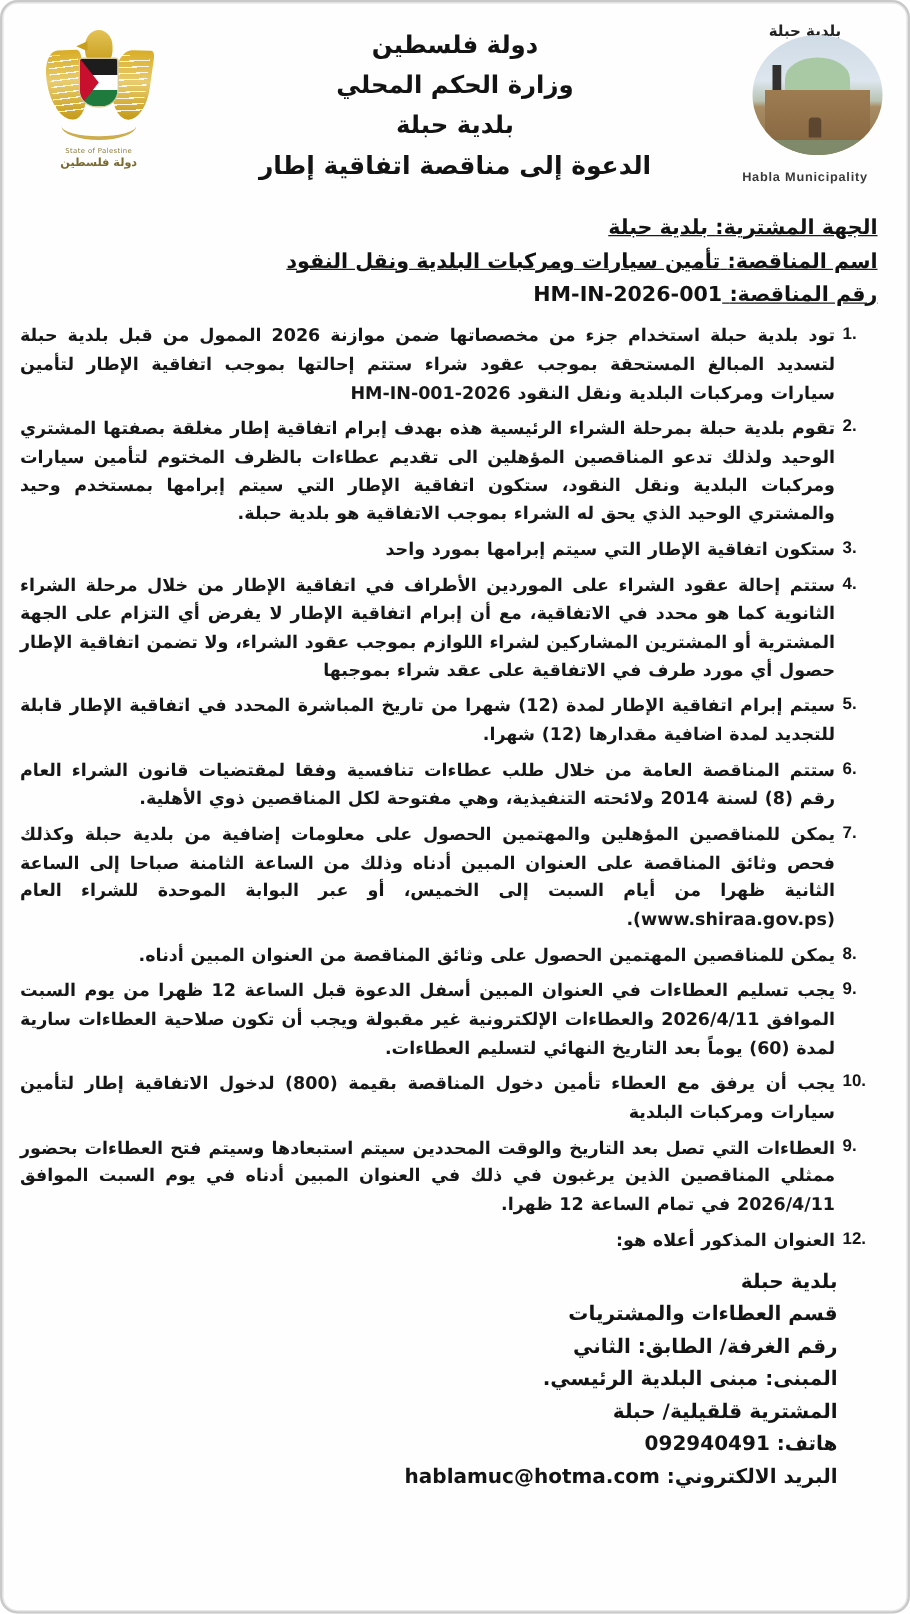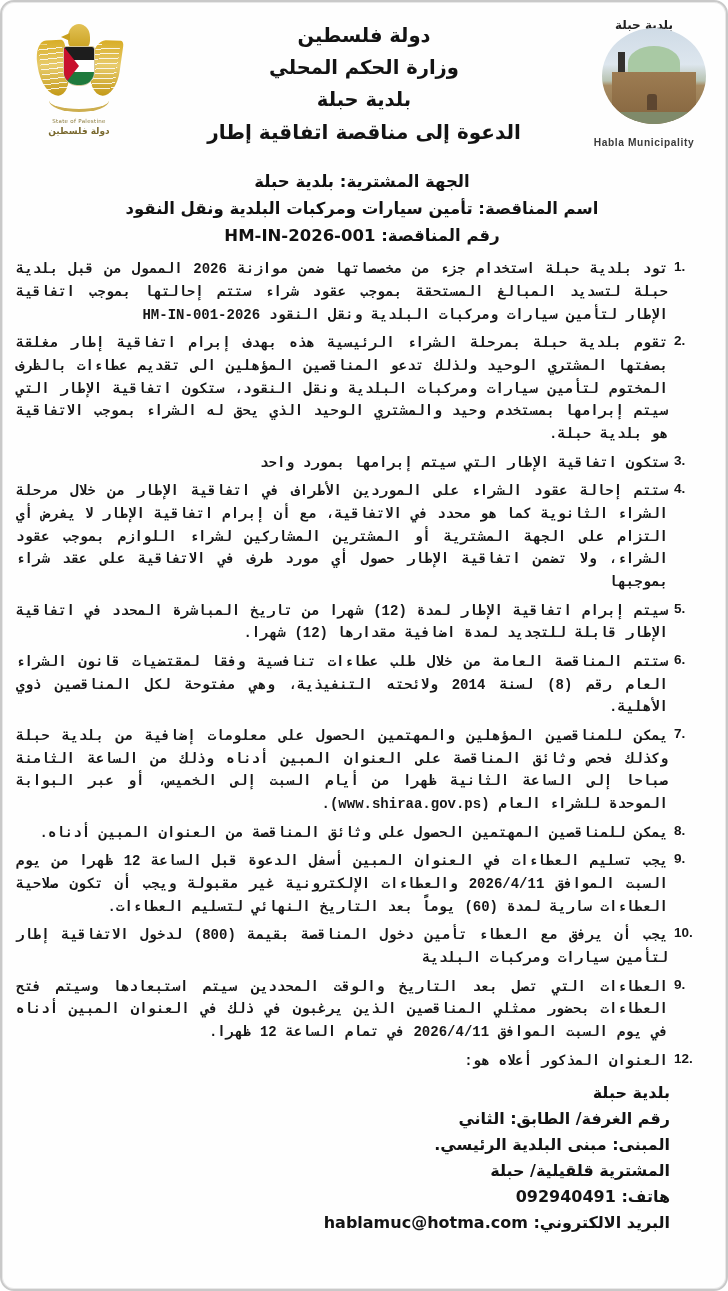--- a/index.html
+++ b/index.html
@@ -233,23 +233,24 @@
     letter-spacing: 0;
   }
   .title-block .t-1,
   .title-block .t-2,
   .title-block .t-3 { font-size: 19.5px; margin-bottom: 7px; }
   .title-block .t-4,
   .title-block .t-5 { font-size: 20px; margin-bottom: 6px; }
 
   
   .meta {
-    text-align: center;
+    text-align: right;
     padding: 8px 14px 2px 10px;
     margin-top: 2px;
+    text-decoration: underline;
   }
   .meta .m-line {
     font-size: 16.5px;
     font-weight: bold;
     color: #121212;
     line-height: 1.5;
     margin-bottom: 2px;
   }
   .meta .m-line .ltr {
     direction: ltr;
@@ -283,21 +284,20 @@
   }
   .clause-text {
     flex: 1 1 auto;
     text-align: justify;
     text-align-last: right;
     font-size: 14px;
     font-weight: bold;
     line-height: 1.62;
     color: #171717;
     word-spacing: .5px;
-    font-family: Liberation Mono, monospace;
   }
 
   
   .address {
     text-align: right;
     padding: 2px 46px 0 10px;
     margin-top: 2px;
   }
   .address .a-line {
     font-size: 16px;
@@ -416,20 +416,21 @@
       <div class="clause-text">العطاءات التي تصل بعد التاريخ والوقت المحددين سيتم استبعادها وسيتم فتح العطاءات بحضور ممثلي المناقصين الذين يرغبون في ذلك في العنوان المبين أدناه في يوم السبت الموافق 2026/4/11 في تمام الساعة 12 ظهرا.</div>
     </li>
     <li class="clause">
       <div class="clause-num">12.</div>
       <div class="clause-text">العنوان المذكور أعلاه هو:</div>
     </li>
   </ol>
 
   <div class="address">
     <div class="a-line">بلدية حبلة</div>
+    <div class="a-line">قسم العطاءات والمشتريات</div>
     <div class="a-line">رقم الغرفة/ الطابق: الثاني</div>
     <div class="a-line">المبنى: مبنى البلدية الرئيسي.</div>
     <div class="a-line">المشترية قلقيلية/ حبلة</div>
     <div class="a-line">هاتف: 092940491</div>
     <div class="a-line">البريد الالكتروني: hablamuc@hotma.com</div>
   </div>
 
 </div>
 
 </body></html>

